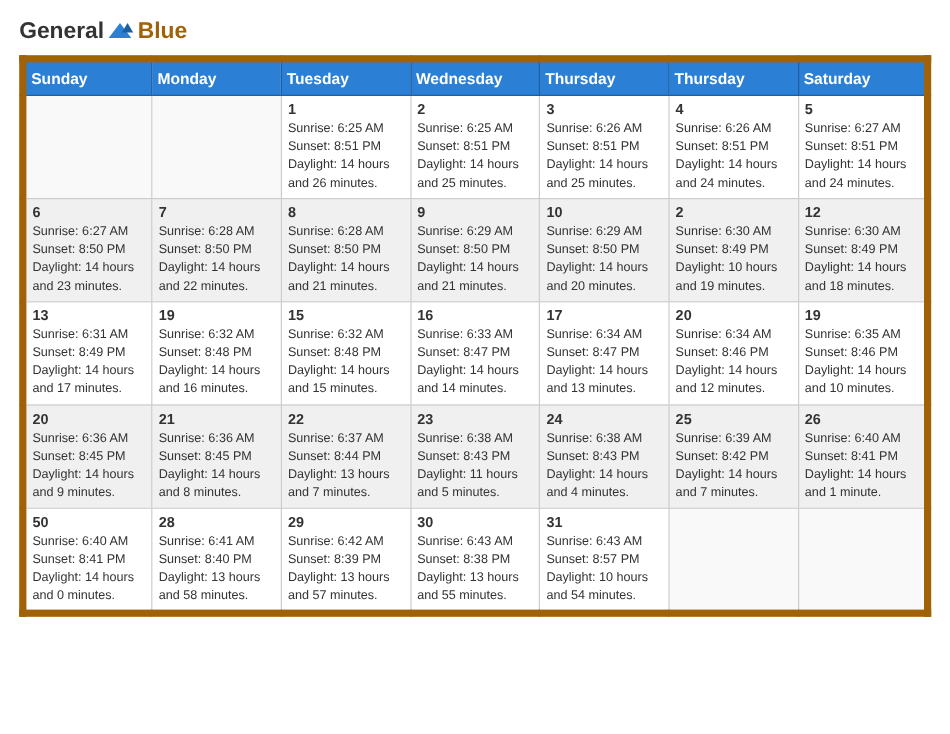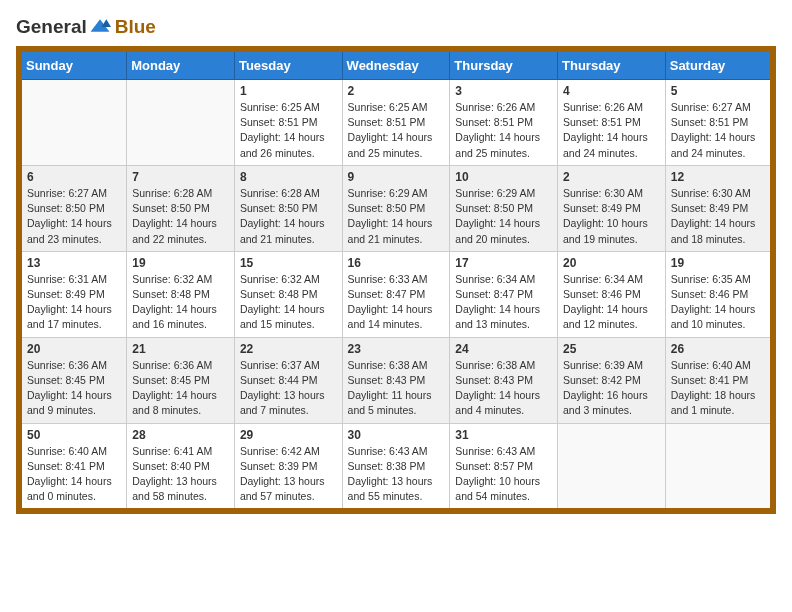--- a/index.html
+++ b/index.html
@@ -207,25 +207,25 @@
         <td>
           <span class="day-num">23</span>
           <div class="day-info"><span>Sunrise: 6:38 AM</span><br><span>Sunset: 8:43 PM</span><br><span>Daylight: 11 hours and 5 minutes.</span></div>
         </td>
         <td>
           <span class="day-num">24</span>
           <div class="day-info"><span>Sunrise: 6:38 AM</span><br><span>Sunset: 8:43 PM</span><br><span>Daylight: 14 hours and 4 minutes.</span></div>
         </td>
         <td>
           <span class="day-num">25</span>
-          <div class="day-info"><span>Sunrise: 6:39 AM</span><br><span>Sunset: 8:42 PM</span><br><span>Daylight: 16 hours and 3 minutes.</span></div>
+          <div class="day-info"><span>Sunrise: 6:39 AM</span><br><span>Sunset: 8:42 PM</span><br><span>Daylight: 14 hours and 7 minutes.</span></div>
         </td>
         <td>
           <span class="day-num">26</span>
-          <div class="day-info"><span>Sunrise: 6:40 AM</span><br><span>Sunset: 8:41 PM</span><br><span>Daylight: 18 hours and 1 minute.</span></div>
+          <div class="day-info"><span>Sunrise: 6:40 AM</span><br><span>Sunset: 8:41 PM</span><br><span>Daylight: 14 hours and 1 minute.</span></div>
         </td>
       </tr>
       <tr>
         <td>
           <span class="day-num">50</span>
           <div class="day-info"><span>Sunrise: 6:40 AM</span><br><span>Sunset: 8:41 PM</span><br><span>Daylight: 14 hours and 0 minutes.</span></div>
         </td>
         <td>
           <span class="day-num">28</span>
           <div class="day-info"><span>Sunrise: 6:41 AM</span><br><span>Sunset: 8:40 PM</span><br><span>Daylight: 13 hours and 58 minutes.</span></div>

